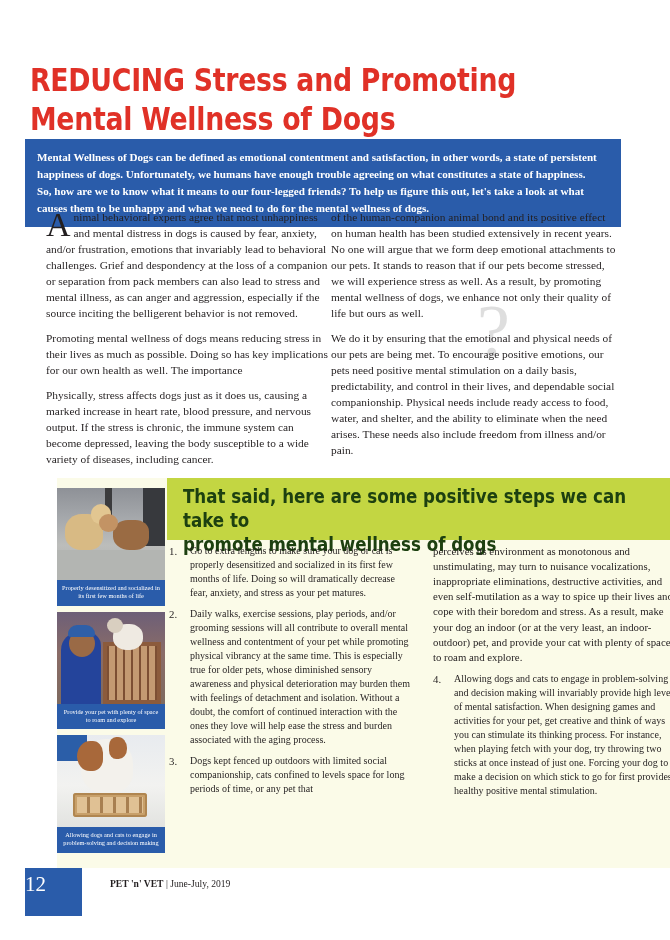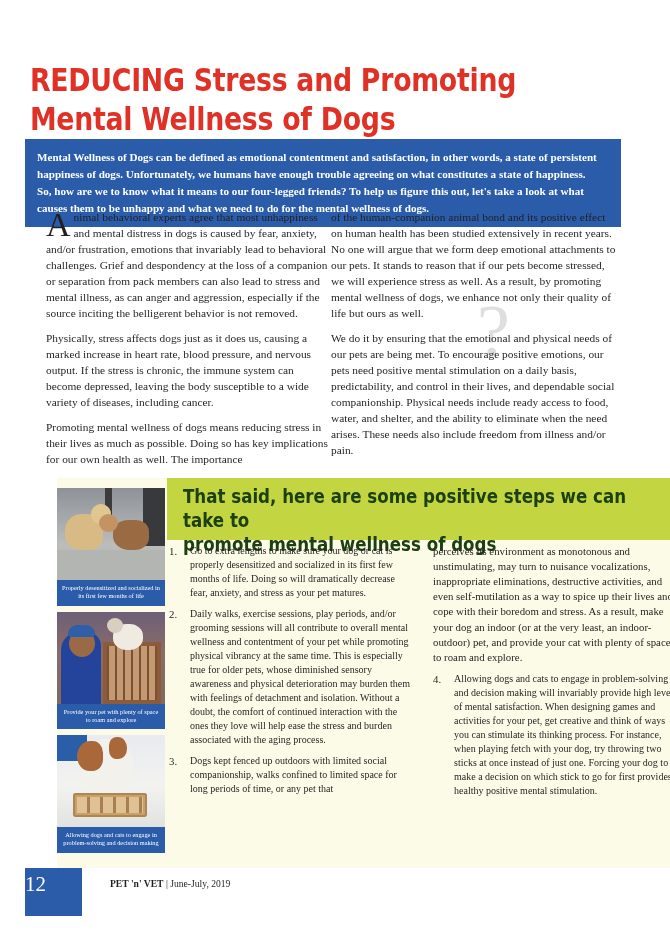--- a/index.html
+++ b/index.html
@@ -203,22 +203,22 @@
     <span>Mental Wellness of Dogs can be defined as emotional contentment and satisfaction, in other words, a state of persistent happiness of dogs. Unfortunately, we humans have enough trouble agreeing on what constitutes a state of happiness. So, how are we to know what it means to our four-legged friends? To help us figure this out, let's take a look at what causes them to be unhappy and what we need to do for the mental wellness of dogs.</span>
   </div>
 
   <div class="qmark">?</div>
 
   <div class="body-cols">
     <div class="col left">
       <p class="dropcap-p">
         <span class="dropcap">A</span><span>nimal behavioral experts agree that most unhappiness and mental distress in dogs is caused by fear, anxiety, and/or frustration, emotions that invariably lead to behavioral challenges. Grief and despondency at the loss of a companion or separation from pack members can also lead to stress and mental illness, as can anger and aggression, especially if the source inciting the belligerent behavior is not removed.</span>
       </p>
+      <p>Promoting mental wellness of dogs means reducing stress in their lives as much as possible. Doing so has key implications for our own health as well. The importance</p>
       <p>Physically, stress affects dogs just as it does us, causing a marked increase in heart rate, blood pressure, and nervous output. If the stress is chronic, the immune system can become depressed, leaving the body susceptible to a wide variety of diseases, including cancer.</p>
-      <p>Promoting mental wellness of dogs means reducing stress in their lives as much as possible. Doing so has key implications for our own health as well. The importance</p>
     </div>
     <div class="col right">
       <p>of the human-companion animal bond and its positive effect on human health has been studied extensively in recent years. No one will argue that we form deep emotional attachments to our pets. It stands to reason that if our pets become stressed, we will experience stress as well. As a result, by promoting mental wellness of dogs, we enhance not only their quality of life but ours as well.</p>
       <p>We do it by ensuring that the emotional and physical needs of our pets are being met. To encourage positive emotions, our pets need positive mental stimulation on a daily basis, predictability, and control in their lives, and dependable social companionship. Physical needs include ready access to food, water, and shelter, and the ability to eliminate when the need arises. These needs also include freedom from illness and/or pain.</p>
     </div>
     <div class="clear"></div>
   </div>
 
   <div class="section">
 
@@ -271,21 +271,21 @@
           <div class="txt">Go to extra lengths to make sure your dog or cat is properly desensitized and socialized in its first few months of life. Doing so will dramatically decrease fear, anxiety, and stress as your pet matures.</div>
         </div>
 
         <div class="li">
           <div class="num">2.</div>
           <div class="txt">Daily walks, exercise sessions, play periods, and/or grooming sessions will all contribute to overall mental wellness and contentment of your pet while promoting physical vibrancy at the same time. This is especially true for older pets, whose diminished sensory awareness and physical deterioration may burden them with feelings of detachment and isolation. Without a doubt, the comfort of continued interaction with the ones they love will help ease the stress and burden associated with the aging process.</div>
         </div>
 
         <div class="li">
           <div class="num">3.</div>
-          <div class="txt">Dogs kept fenced up outdoors with limited social companionship, walks confined to limited space for long periods of time, or any pet that</div>
+          <div class="txt">Dogs kept fenced up outdoors with limited social companionship, cats confined to levels space for long periods of time, or any pet that</div>
         </div>
 
       </div>
       <div class="lcol rightc">
 
         <p class="plain">perceives its environment as monotonous and unstimulating, may turn to nuisance vocalizations, inappropriate eliminations, destructive activities, and even self-mutilation as a way to spice up their lives and cope with their boredom and stress. As a result, make your dog an indoor (or at the very least, an indoor-outdoor) pet, and provide your cat with plenty of space to roam and explore.</p>
 
         <div class="li">
           <div class="num">4.</div>
           <div class="txt">Allowing dogs and cats to engage in problem-solving and decision making will invariably provide high levels of mental satisfaction. When designing games and activities for your pet, get creative and think of ways you can stimulate its thinking process. For instance, when playing fetch with your dog, try throwing two sticks at once instead of just one. Forcing your dog to make a decision on which stick to go for first provides healthy positive mental stimulation.</div>

